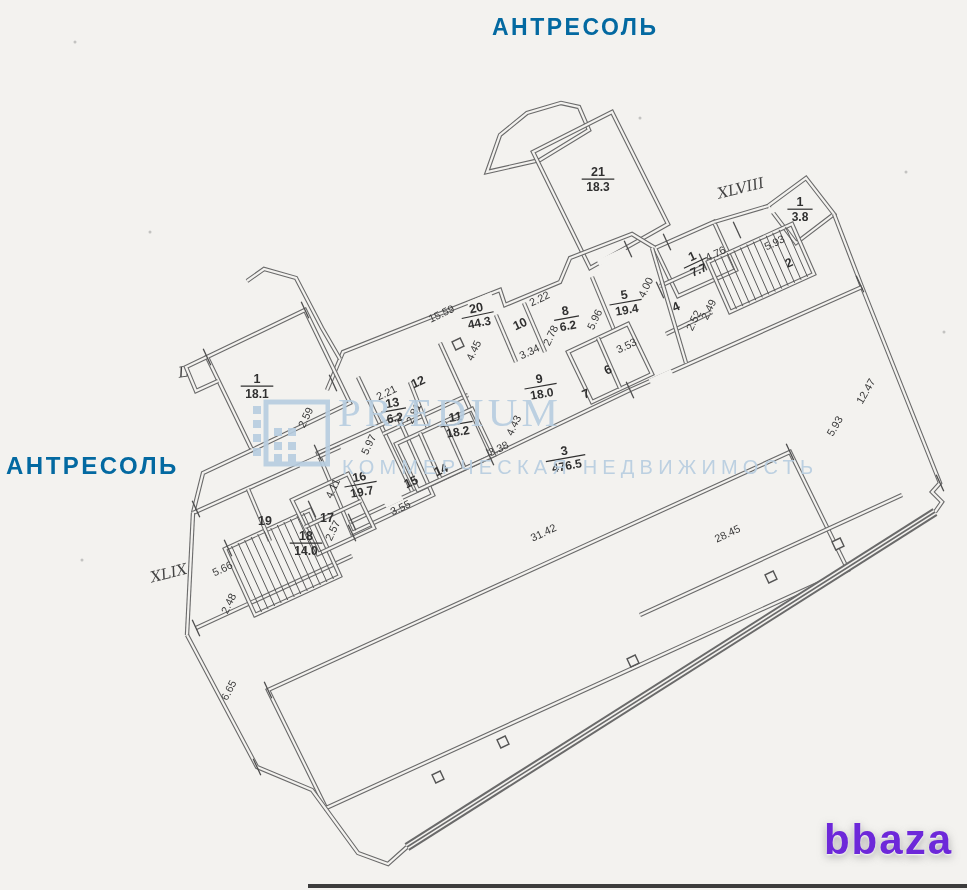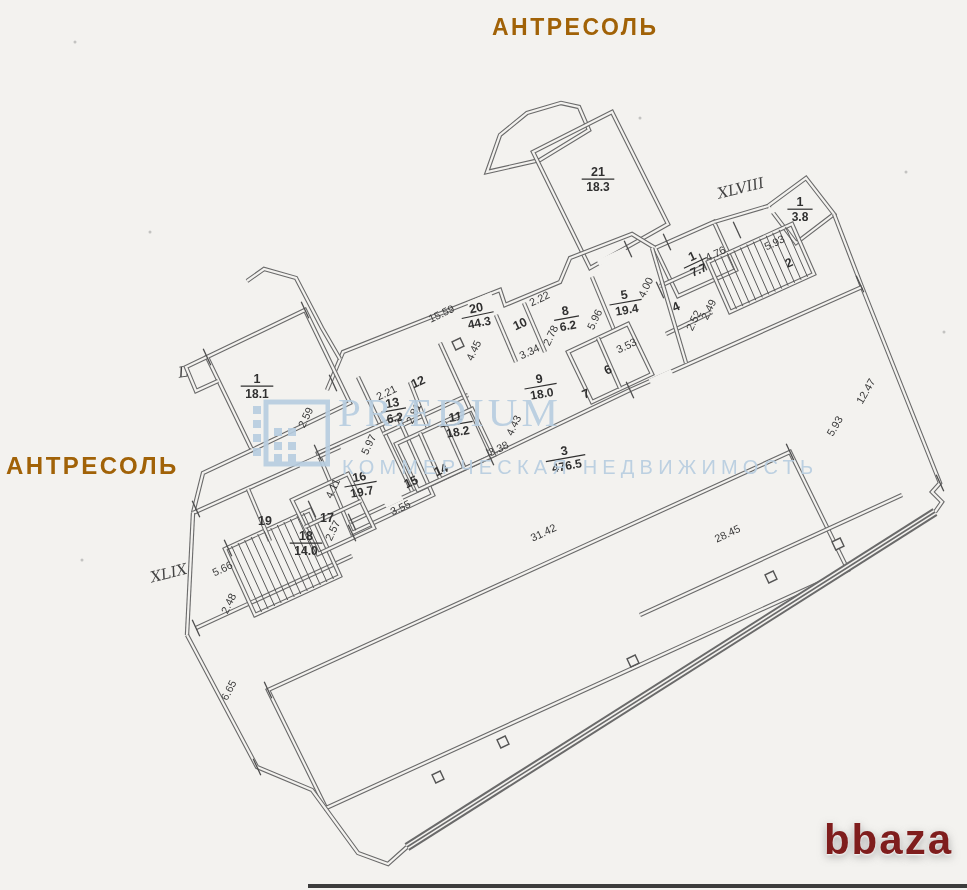--- a/index.html
+++ b/index.html
@@ -1,31 +1,31 @@
 <!DOCTYPE html>
 <html><head>
 <meta charset="utf-8">
 <style>
   html,body{margin:0;padding:0;background:#e8e7e4;}
   .stage{position:relative;width:967px;height:890px;background:#f3f2ef;overflow:hidden;
          font-family:"Liberation Sans",sans-serif;}
-  .title{position:absolute;color:#a16207;font-weight:600;letter-spacing:2.5px;
+  .title{position:absolute;color:#0369a1;font-weight:600;letter-spacing:2.5px;
          font-size:23px;white-space:nowrap;}
   #t-top{left:492px;top:14px;}
   #t-mansarda{left:184px;top:172px;}
   #t-left{left:6px;top:452px;font-size:24px;}
   .watermark{position:absolute;left:252px;top:392px;width:500px;height:100px;
              color:#b7cde0;opacity:.9;pointer-events:none;}
   .wm-logo{position:absolute;left:0;top:6px;}
   .wm-brand{position:absolute;left:86px;top:-4px;font-family:"Liberation Serif",serif;
             font-size:41px;letter-spacing:4px;font-weight:400;white-space:nowrap;}
   .wm-tag{position:absolute;left:90px;top:64px;font-size:20px;letter-spacing:5.2px;
           font-weight:500;white-space:nowrap;}
   .credit{position:absolute;right:14px;top:816px;font-size:42px;font-weight:700;
-          letter-spacing:2px;color:#7f1d1d;
+          letter-spacing:2px;color:#6d28d9;
           text-shadow:0 1px 2px rgba(255,255,255,.95),0 3px 9px rgba(145,145,145,.8);}
   .scan-edge{position:absolute;left:308px;top:884px;width:659px;height:4px;background:#3c3c3c;}
   svg text{font-family:"Liberation Sans",sans-serif;}
   .roomnum,.roomarea{font-weight:700;fill:#303030;}
   .dim{fill:#3a3a3a;font-weight:400;}
   .sect{font-family:"DejaVu Serif",serif;font-style:italic;fill:#444;}
 </style>
 </head>
 <body>
 

